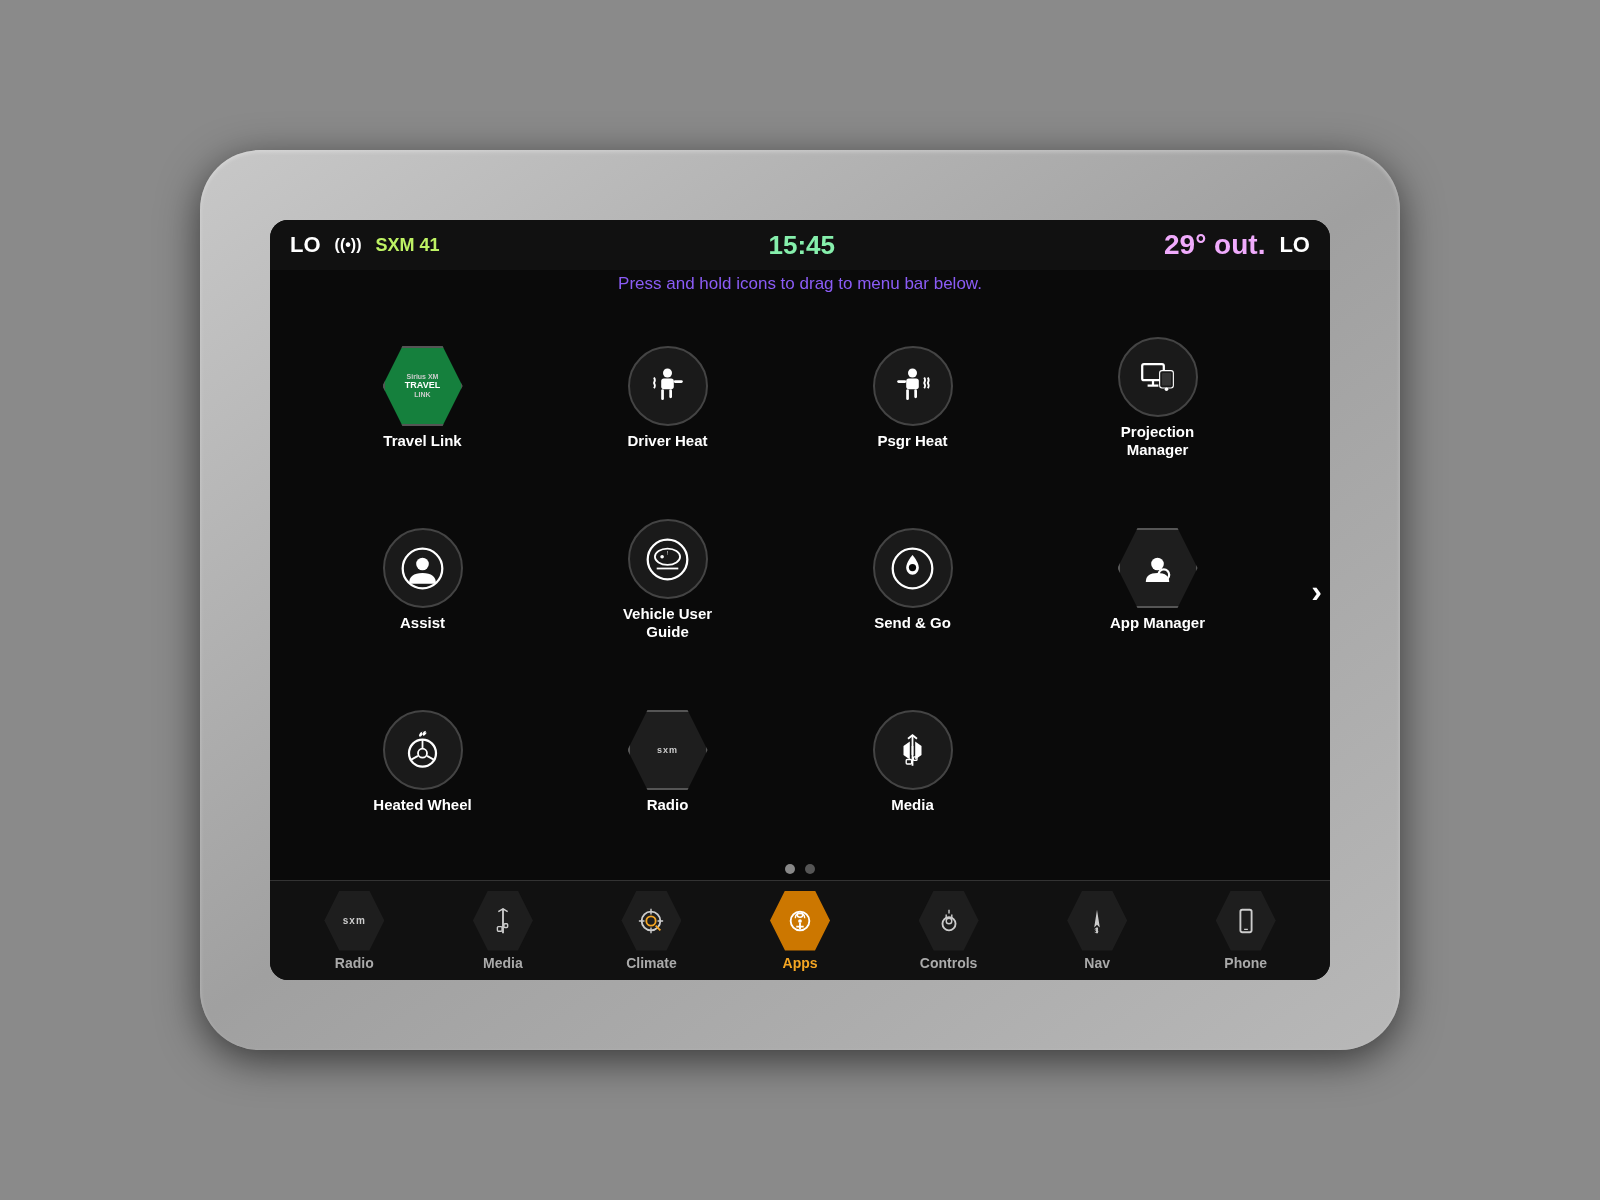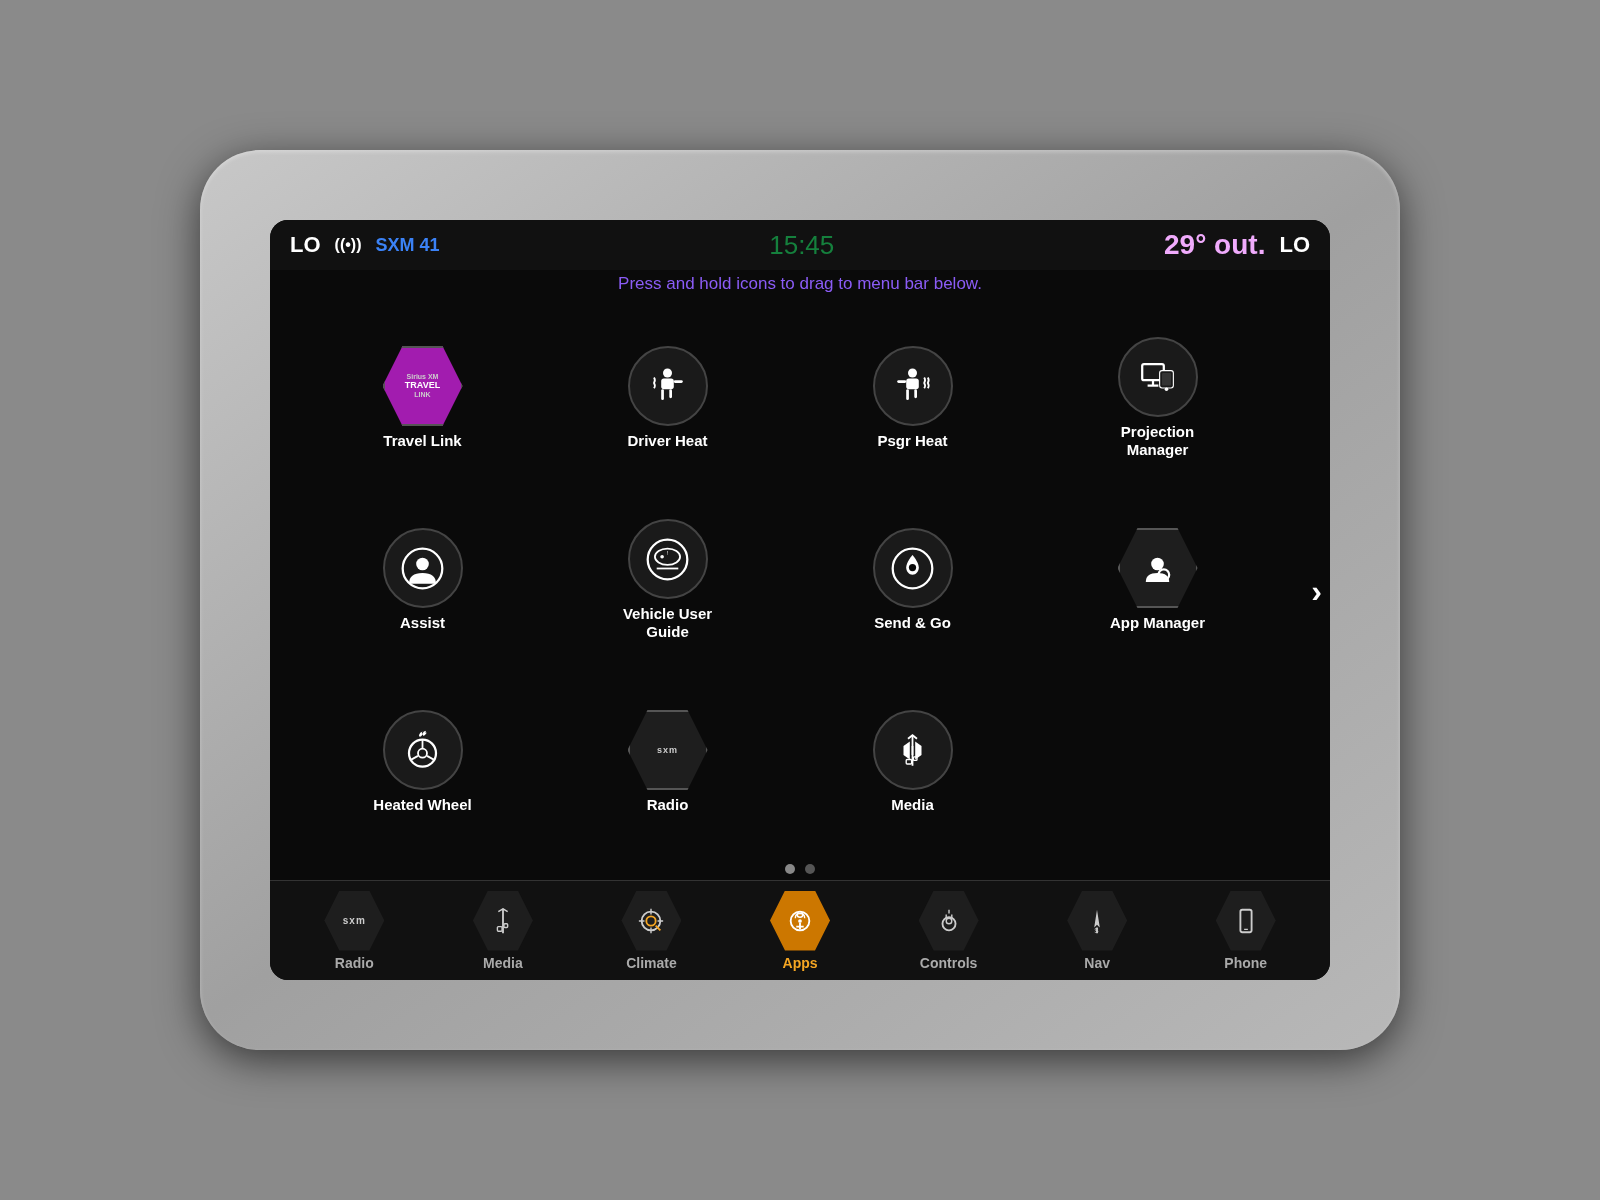--- a/index.html
+++ b/index.html
@@ -48,31 +48,31 @@
     }
     .status-left, .status-right {
       display: flex;
       align-items: center;
       gap: 14px;
       color: #fff;
       font-size: 22px;
       font-weight: bold;
     }
     .status-center {
-      color: #15803d;
+      color: #86efac;
       font-size: 26px;
-      font-weight: normal;
+      font-weight: bold;
     }
     .status-lo {
       color: #fff;
       font-size: 22px;
       font-weight: bold;
     }
     .status-sxm {
-      color: #3b82f6;
+      color: #bef264;
       font-size: 18px;
     }
     .wifi-icon {
       color: #fff;
       font-size: 16px;
     }
     .temp {
       color: #f0abfc;
       font-size: 28px;
     }
@@ -259,21 +259,21 @@
       <span>Press and hold icons to drag to menu bar below.</span>
     </div>
 
     <div class="main-content">
 
       <div class="next-arrow">›</div>
 
       <div class="app-grid">
 
         <div class="app-item">
-          <div class="app-icon-wrap" style="clip-path: polygon(25% 0%, 75% 0%, 100% 50%, 75% 100%, 25% 100%, 0% 50%); border-radius:0; background:#a21caf; border:2px solid #555;">
+          <div class="app-icon-wrap" style="clip-path: polygon(25% 0%, 75% 0%, 100% 50%, 75% 100%, 25% 100%, 0% 50%); border-radius:0; background:#15803d; border:2px solid #555;">
             <div class="travel-link-icon">
               <span style="font-size:7px; font-weight:bold; color:#ccc;">Sirius XM</span>
               <span style="font-size:9px; font-weight:bold; color:#fff;">TRAVEL</span>
               <span style="font-size:7px; font-weight:bold; color:#ccc;">LINK</span>
             </div>
           </div>
           <span class="app-label">Travel Link</span>
         </div>
 
         <div class="app-item">

